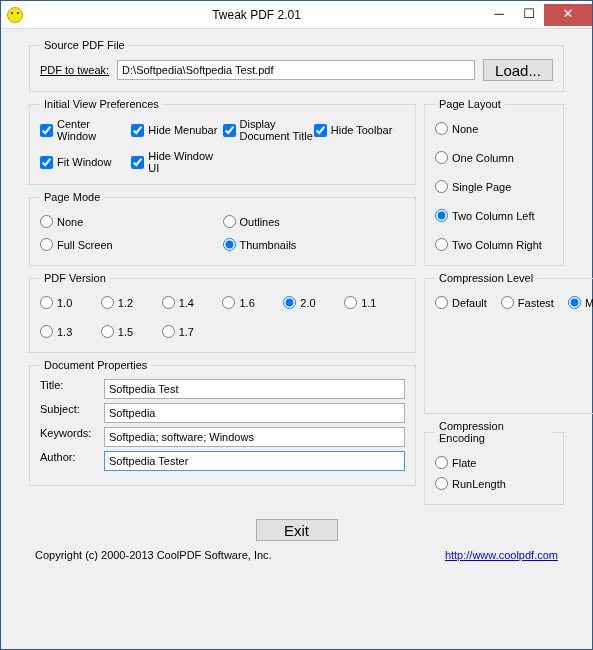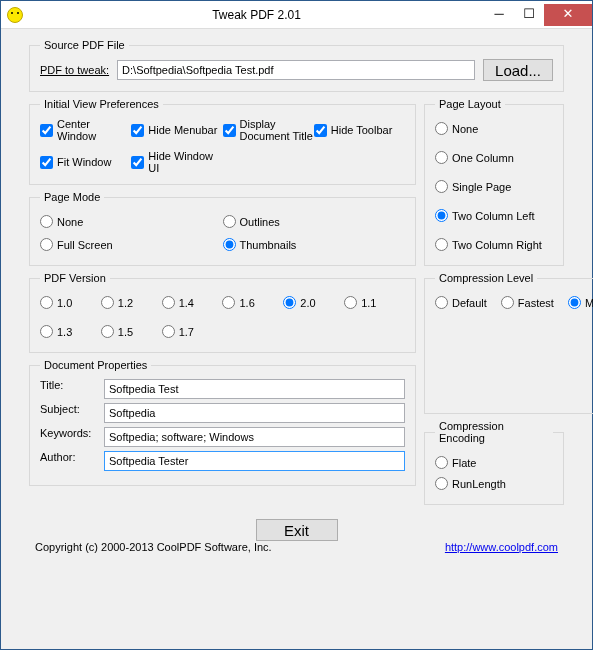--- a/index.html
+++ b/index.html
@@ -26,21 +26,21 @@
 .right-col { width: 140px; }
 .check-grid { display: grid; grid-template-columns: 1fr 1fr 1fr 1fr; row-gap: 8px; }
 .check-item, .radio-item { display: flex; align-items: center; gap: 4px; font-size: 11px; }
 .radio-col { display: flex; flex-direction: column; gap: 12px; padding: 4px 0; }
 .page-mode { display: grid; grid-template-columns: 1fr 1fr; row-gap: 10px; padding: 4px 0; }
 .ver-grid { display: grid; grid-template-columns: repeat(6, 1fr); row-gap: 16px; padding: 4px 0; }
 .props-row { display: flex; align-items: flex-start; gap: 8px; margin-bottom: 4px; }
 .props-row label { min-width: 56px; }
 .props-row input { flex: 1; }
 .bottom-btns { display: flex; justify-content: center; gap: 38px; margin-top: 8px; }
-.footer { display: flex; justify-content: space-between; margin-top: 0; padding: 0 6px; font-size: 11px; }
+.footer { display: flex; justify-content: space-between; margin-top: 8px; padding: 0 6px; font-size: 11px; }
 .footer a { color: #0000ee; text-decoration: underline; }
 input[type=checkbox], input[type=radio] { margin: 0; }
 .comp-col { display: flex; flex-direction: row; gap: 14px; padding: 4px 0; }
 .highlight input { background: #fff; border: 1px solid #3399ff; }
 </style>
 </head>
 <body>
 
 <div class="window">
   <div class="titlebar">

